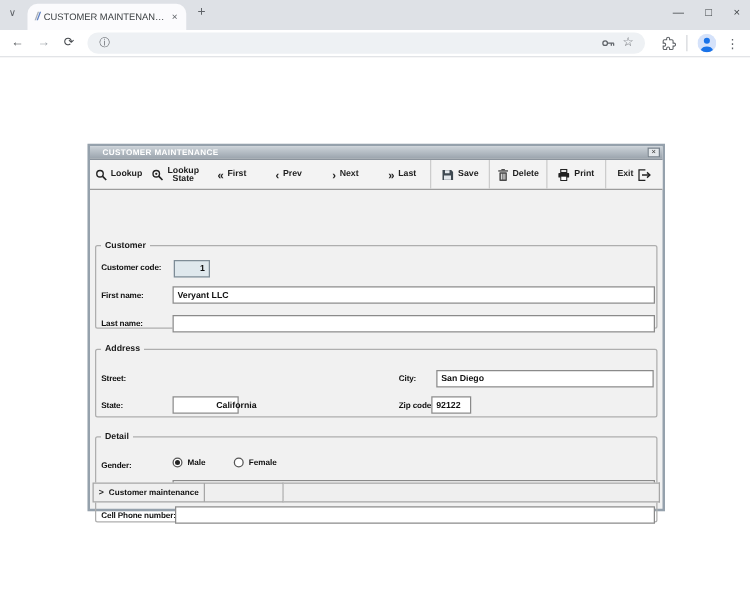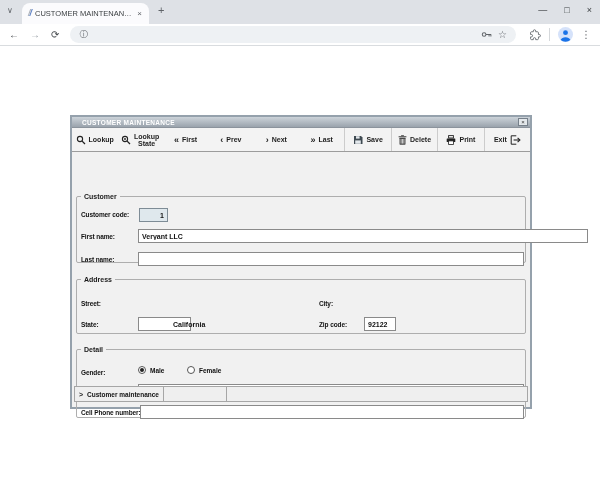--- a/index.html
+++ b/index.html
@@ -253,34 +253,35 @@
       </div>
     </div>
 
     <div class="content">
 
       <fieldset class="fs-customer">
         <legend>Customer</legend>
         <span class="flabel" style="left:4px; top:11px;">Customer code:</span>
         <input class="fin code" style="left: 62px; top: 8px; width: 29px;" value="1">
         <span class="flabel" style="left:4px; top:33px;">First name:</span>
-        <input class="fin" style="left: 61px; top: 29px; width: 450px;" value="Veryant LLC">
+        <input class="fin" style="left: 61px; top: 29px; width: 386px;" value="Veryant LLC">
         <span class="flabel" style="left:4px; top:56px;">Last name:</span>
         <input class="fin" style="left: 61px; top: 52px; width: 386px;" value="">
       </fieldset>
 
       <fieldset class="fs-address">
         <legend>Address</legend>
         <span class="flabel" style="left:4px; top:17px;">Street:</span>
         <span class="flabel" style="left:242px; top:17px;">City:</span>
+        <input class="fin" style="left: 272px; top: 13px; width: 174px;" value="San Diego">
         <span class="flabel" style="left:4px; top:38px;">State:</span>
         <input class="fin" style="left: 61px; top: 34px; width: 22px; padding-left: 48px;" value="CA">
         <span class="ftext" style="left:96px; top:38px;">California</span>
         <span class="flabel" style="left:242px; top:38px;">Zip code:</span>
-        <input class="fin" style="left: 287px; top: 34px; width: 32px;" value="92122">
+        <input class="fin" style="left: 268px; top: 34px; width: 32px;" value="92122">
       </fieldset>
 
       <fieldset class="fs-detail">
         <legend>Detail</legend>
         <span class="flabel" style="left:4px; top:16px;">Gender:</span>
         <span class="radio-row" style="left:61px; top:13px;">
           <span class="radio">
               <span class="dot"></span>
             </span>
           <span class="radio-label">Male</span>

